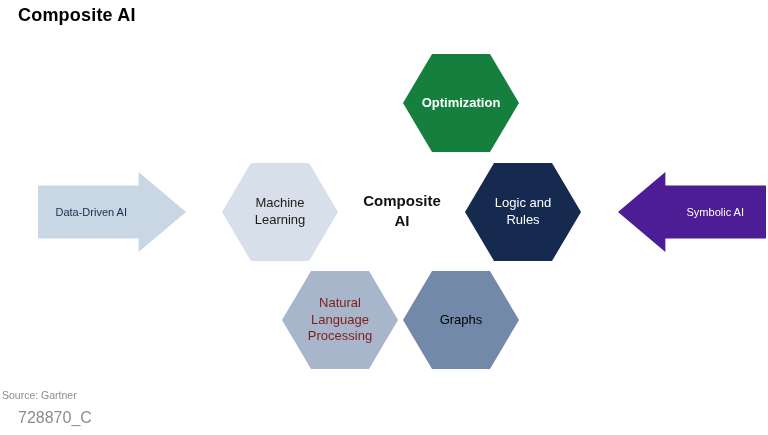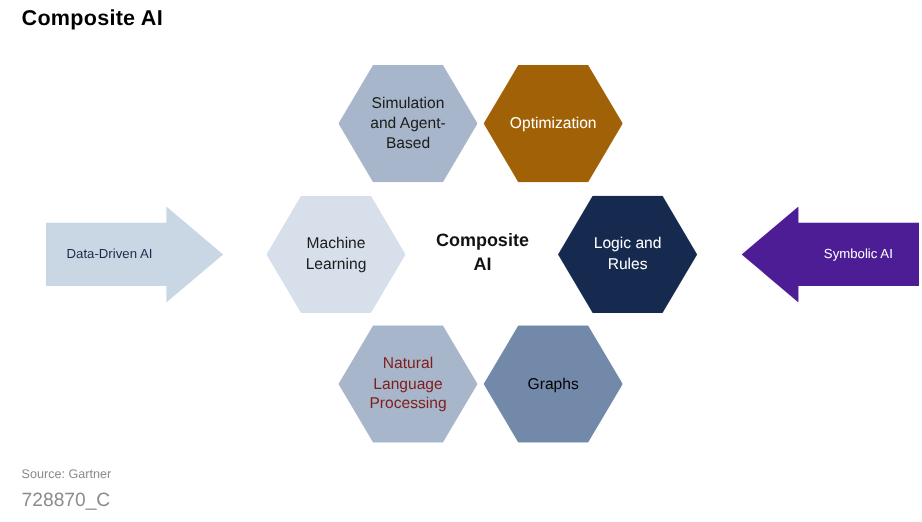--- a/index.html
+++ b/index.html
@@ -77,43 +77,42 @@
   .arrow-right {
     left: 618px;
     top: 172px;
     clip-path: polygon(100% 17%, 32% 17%, 32% 0%, 0% 50%, 32% 100%, 32% 83%, 100% 83%);
     justify-content: flex-end;
   }
   .arrow-right .arrow-label { margin-right: 22px; width: 62px; }
 
   .source {
     position: absolute;
-    left: 18px;
+    left: 2px;
     top: 389px;
     font-size: 10.5px;
     color: #8c8c8c;
   }
   .doc-id {
     position: absolute;
     left: 18px;
     top: 409px;
     font-size: 16px;
     color: #8c8c8c;
   }
 </style>
 </head>
 <body>
 
 <div class="canvas">
 
   <div class="title">Composite AI</div>
 
-  <div class="hex hex-simulation" style="background-color: rgb(167, 182, 202); color: rgb(28, 28, 28);">Simulation and Agent-Based</div>
 
-  <div class="hex hex-optimization" style="background-color: #a16207; color: rgb(255, 255, 255);">Optimization</div>
+  <div class="hex hex-optimization" style="background-color: #15803d; color: rgb(255, 255, 255); font-weight: bold;">Optimization</div>
 
   <div class="hex hex-logic-rules" style="background-color: rgb(21, 42, 78); color: rgb(255, 255, 255);">Logic and Rules</div>
 
   <div class="hex hex-machine-learning" style="background-color: rgb(214, 223, 234); color: rgb(28, 28, 28);">Machine Learning</div>
 
   <div class="hex hex-nlp" style="background-color: rgb(167, 182, 202); color: #7f1d1d;">Natural Language Processing</div>
 
   <div class="hex hex-graphs" style="background-color: rgb(115, 137, 170); color: #000000;">Graphs</div>
 
   <div class="center-label">Composite AI</div>

